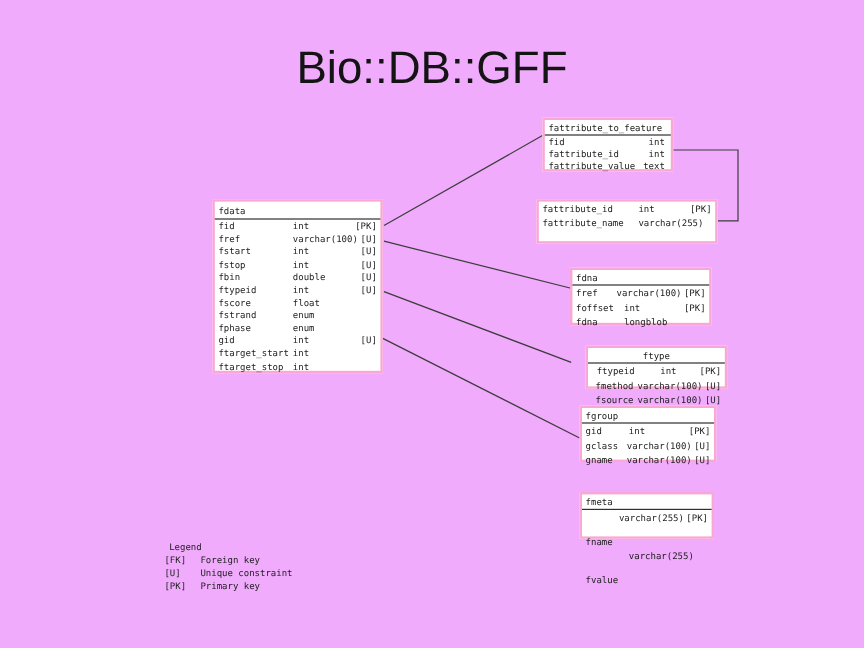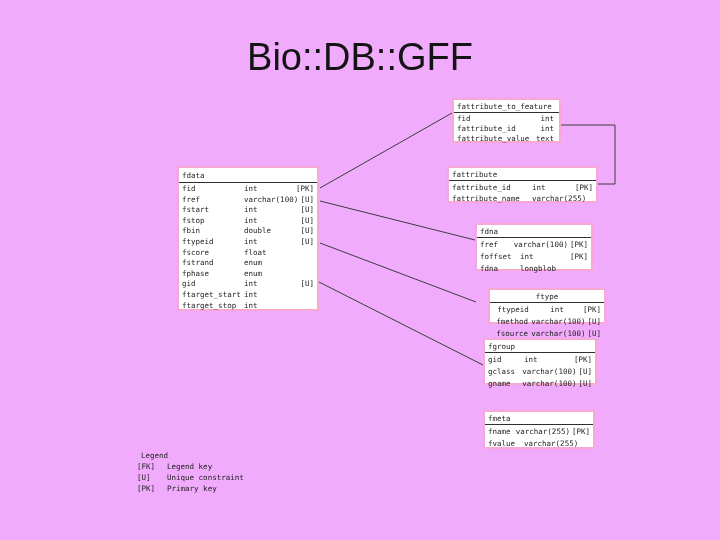--- a/index.html
+++ b/index.html
@@ -33,21 +33,21 @@
   .t3{left:475px;top:223px;width:118px;height:48px;}
   .t3 .col-name{width:40px;}
   
   .t4{left:488px;top:288px;width:118px;height:36px;text-align:center;}
   .t4 .col-name{width:40px;}
   
   .t5{left:483px;top:338px;width:114px;height:47px;}
   .t5 .col-name{width:36px;}
   
   .t6{left:483px;top:410px;width:112px;height:39px;}
-  .t6 .col-name{width:36px;}
+  .t6 .col-name{width:36px;margin-top:20px;}
   
   .legend{position:absolute;left:137px;top:450px;font-size:7.5px;line-height:11px;}
   .legend-title{padding-left:4px;}
   .legend-row{display:flex;}
   .legend-tag{width:30px;}
 </style>
 </head>
 <body>
 
 <div class="slide">
@@ -143,21 +143,20 @@
         </div>
         <div class="row">
           <span class="col-name">fattribute_value</span>
           <span class="col-type">text</span>
           <span class="col-key"></span>
         </div>
       </div>
   </div>
 
   <div class="tbl t2">
-    <div class="tbl-header">fattribute</div>
     <div class="tbl-body">
         <div class="row">
           <span class="col-name">fattribute_id</span>
           <span class="col-type">int</span>
           <span class="col-key">[PK]</span>
         </div>
         <div class="row">
           <span class="col-name">fattribute_name</span>
           <span class="col-type">varchar(255)</span>
           <span class="col-key"></span>
@@ -241,21 +240,21 @@
           <span class="col-type">varchar(255)</span>
           <span class="col-key"></span>
         </div>
       </div>
   </div>
 
   <div class="legend">
     <div class="legend-title">Legend</div>
     <div class="legend-row">
       <span class="legend-tag">[FK]</span>
-      <span class="legend-label">Legend key</span>
+      <span class="legend-label">Foreign key</span>
     </div>
     <div class="legend-row">
       <span class="legend-tag">[U]</span>
       <span class="legend-label">Unique constraint</span>
     </div>
     <div class="legend-row">
       <span class="legend-tag">[PK]</span>
       <span class="legend-label">Primary key</span>
     </div>
   </div>

